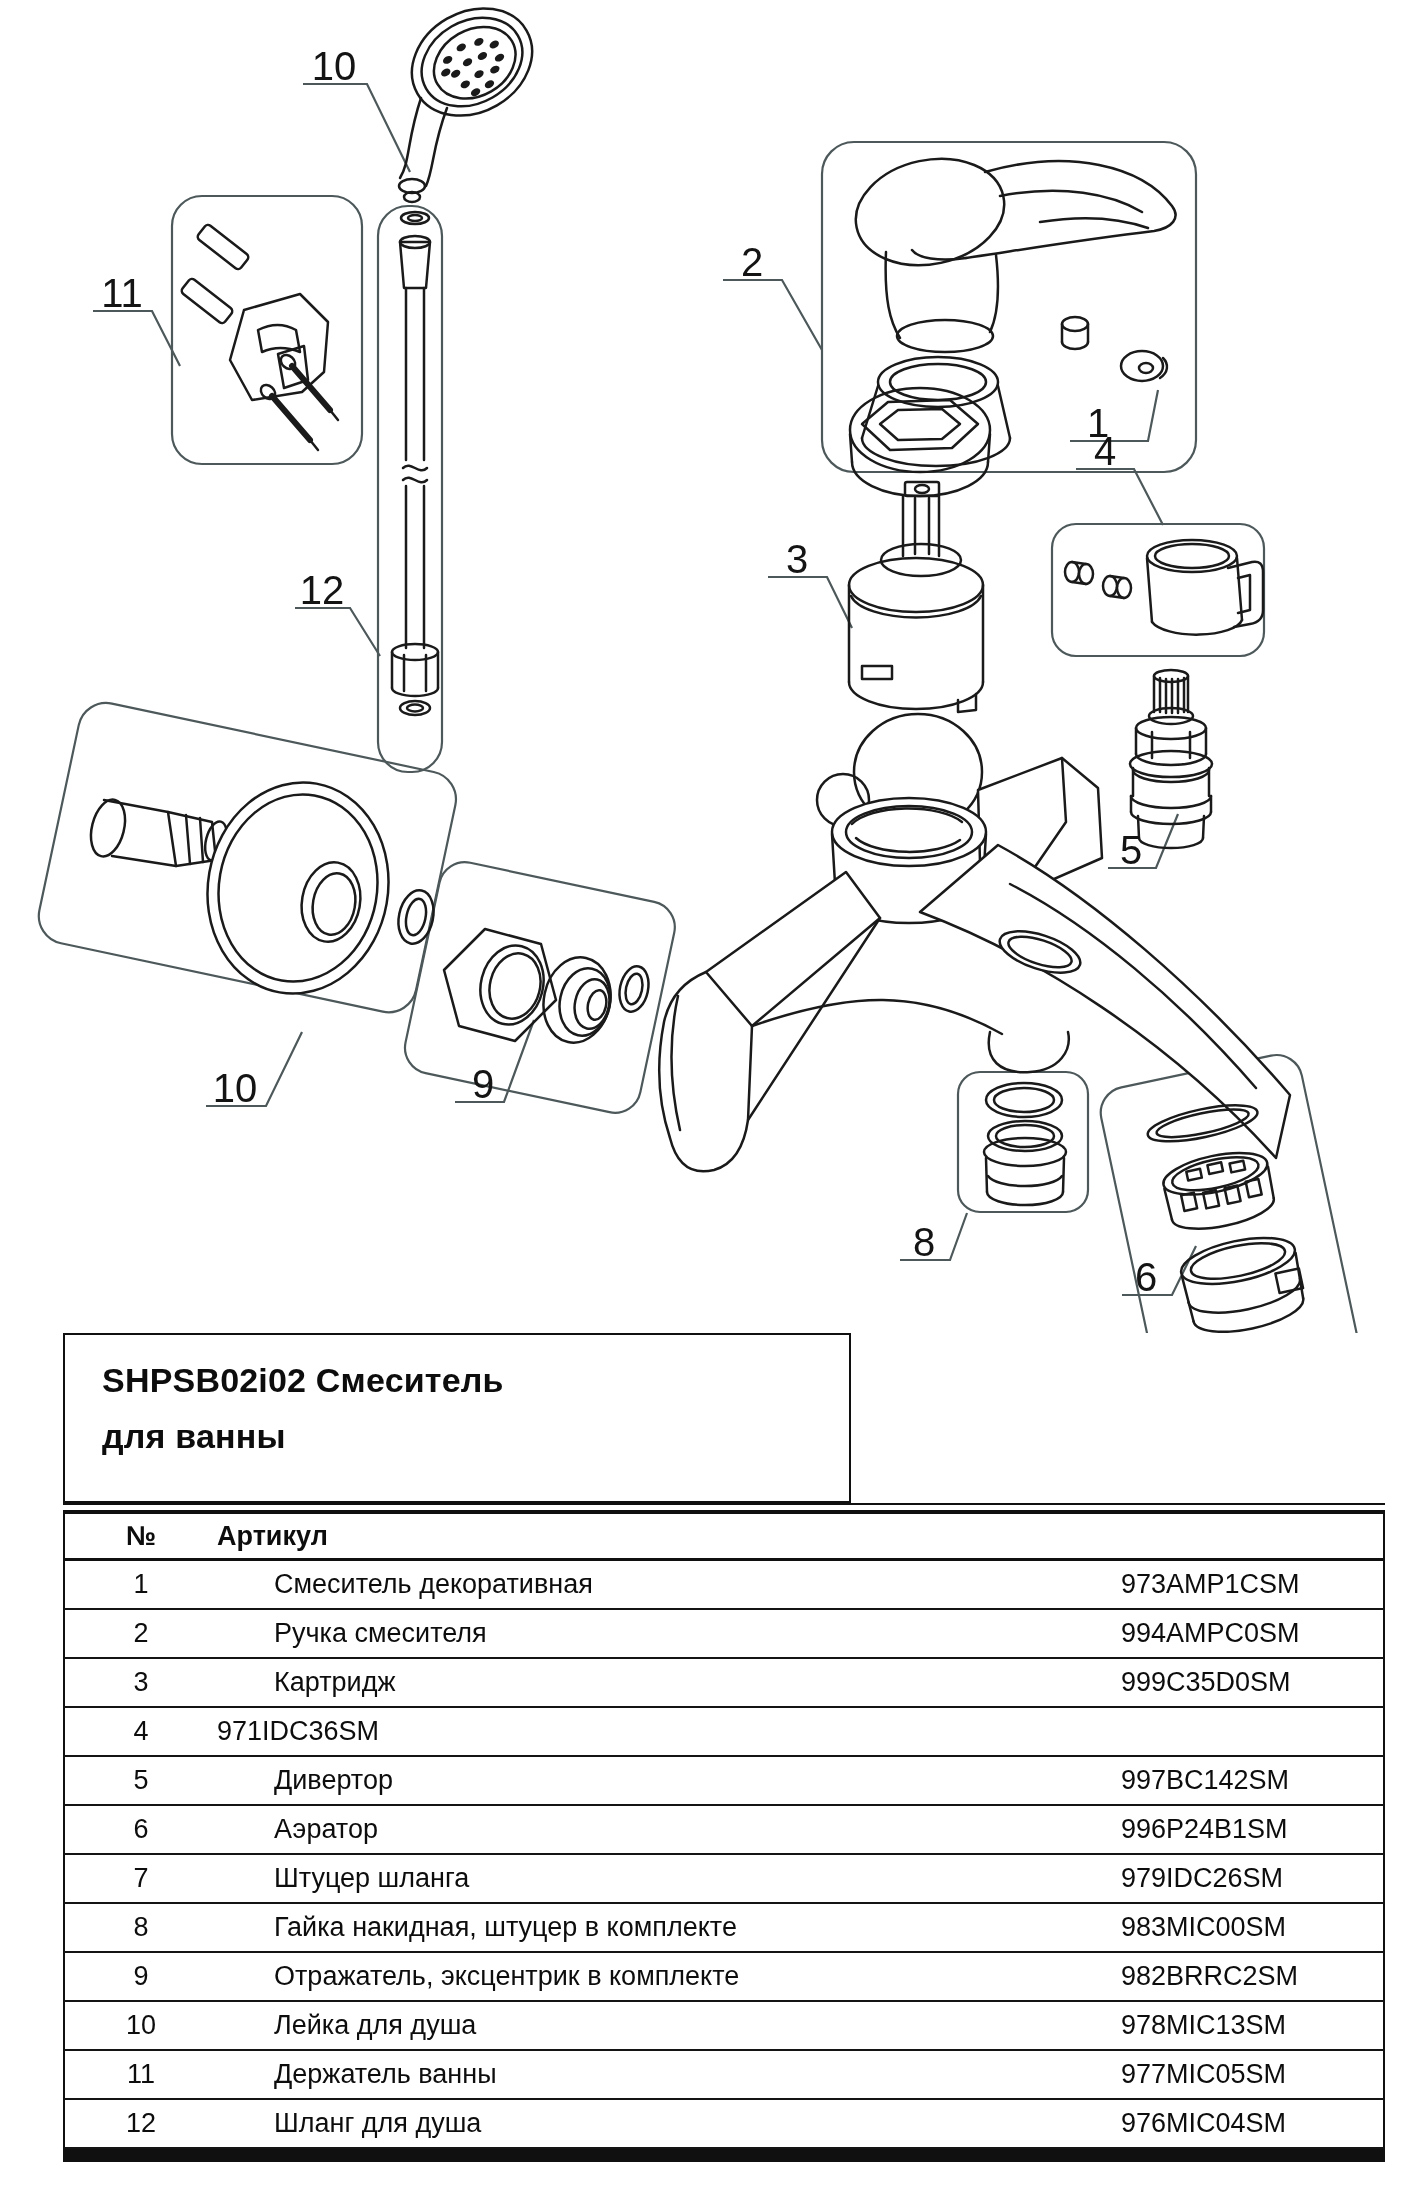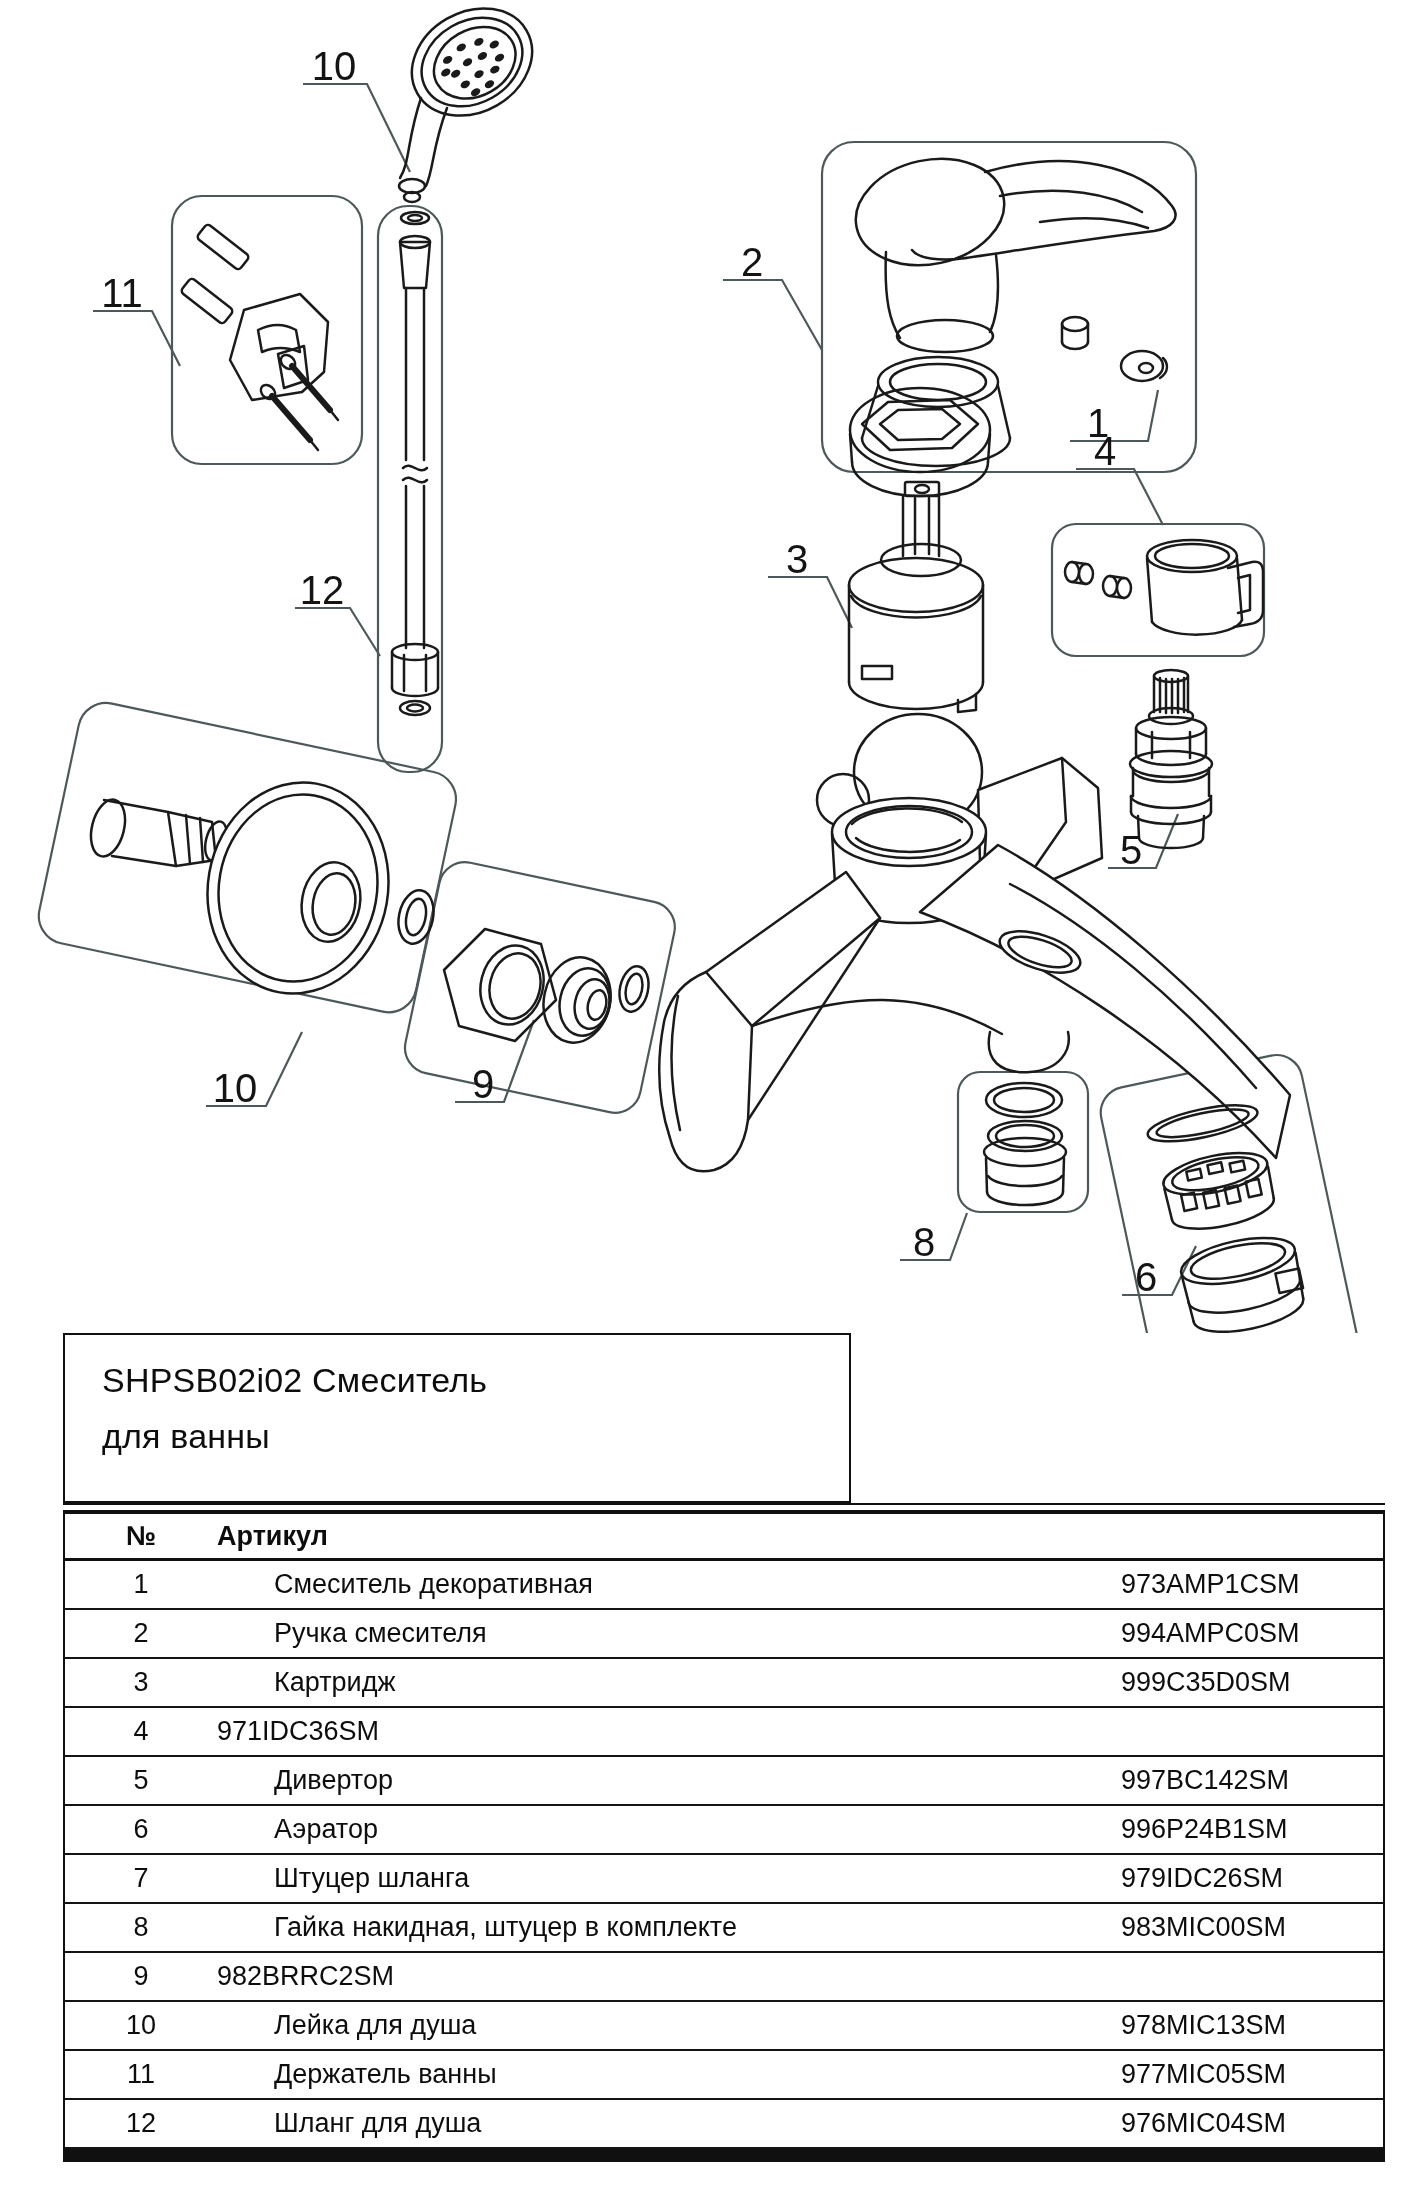--- a/index.html
+++ b/index.html
@@ -9,21 +9,21 @@
     font-family:"Liberation Sans","DejaVu Sans",sans-serif;
   }
   #diagram{position:absolute;left:0;top:0;}
   .callout-num{font-size:40px;fill:#141414;}
   
   .title-box{
     position:absolute;left:63px;top:1333px;width:788px;height:170px;
     border:2.5px solid #101010;box-sizing:border-box;
     padding:28px 0 0 37px;
   }
-  .title-line{font-size:34px;font-weight:400;letter-spacing:.2px;line-height:1.0;}
+  .title-line{font-size:34px;font-weight:700;letter-spacing:.2px;line-height:1.0;}
   .title-line+.title-line{margin-top:22px;}
   
   .parts-table{position:absolute;left:63px;top:1503px;width:1322px;}
   .tline-thin{height:2px;background:#101010;}
   .tline-gap{height:5px;background:#ffffff;}
   .tline-thick{height:4px;background:#101010;}
   .thead,.trow{
     display:flex;align-items:center;box-sizing:border-box;
     border-left:2px solid #101010;border-right:2px solid #101010;
     font-size:27px;
@@ -388,20 +388,21 @@
     <span class="c-name">Штуцер шланга</span>
     <span class="c-sku">979IDC26SM</span>
   </div>
   <div class="trow">
     <span class="c-no">8</span>
     <span class="c-name">Гайка накидная, штуцер в комплекте</span>
     <span class="c-sku">983MIC00SM</span>
   </div>
   <div class="trow">
     <span class="c-no">9</span>
+    <span class="c-name">Отражатель, эксцентрик в комплекте</span>
     <span class="c-sku">982BRRC2SM</span>
   </div>
   <div class="trow">
     <span class="c-no">10</span>
     <span class="c-name">Лейка для душа</span>
     <span class="c-sku">978MIC13SM</span>
   </div>
   <div class="trow">
     <span class="c-no">11</span>
     <span class="c-name">Держатель ванны</span>

